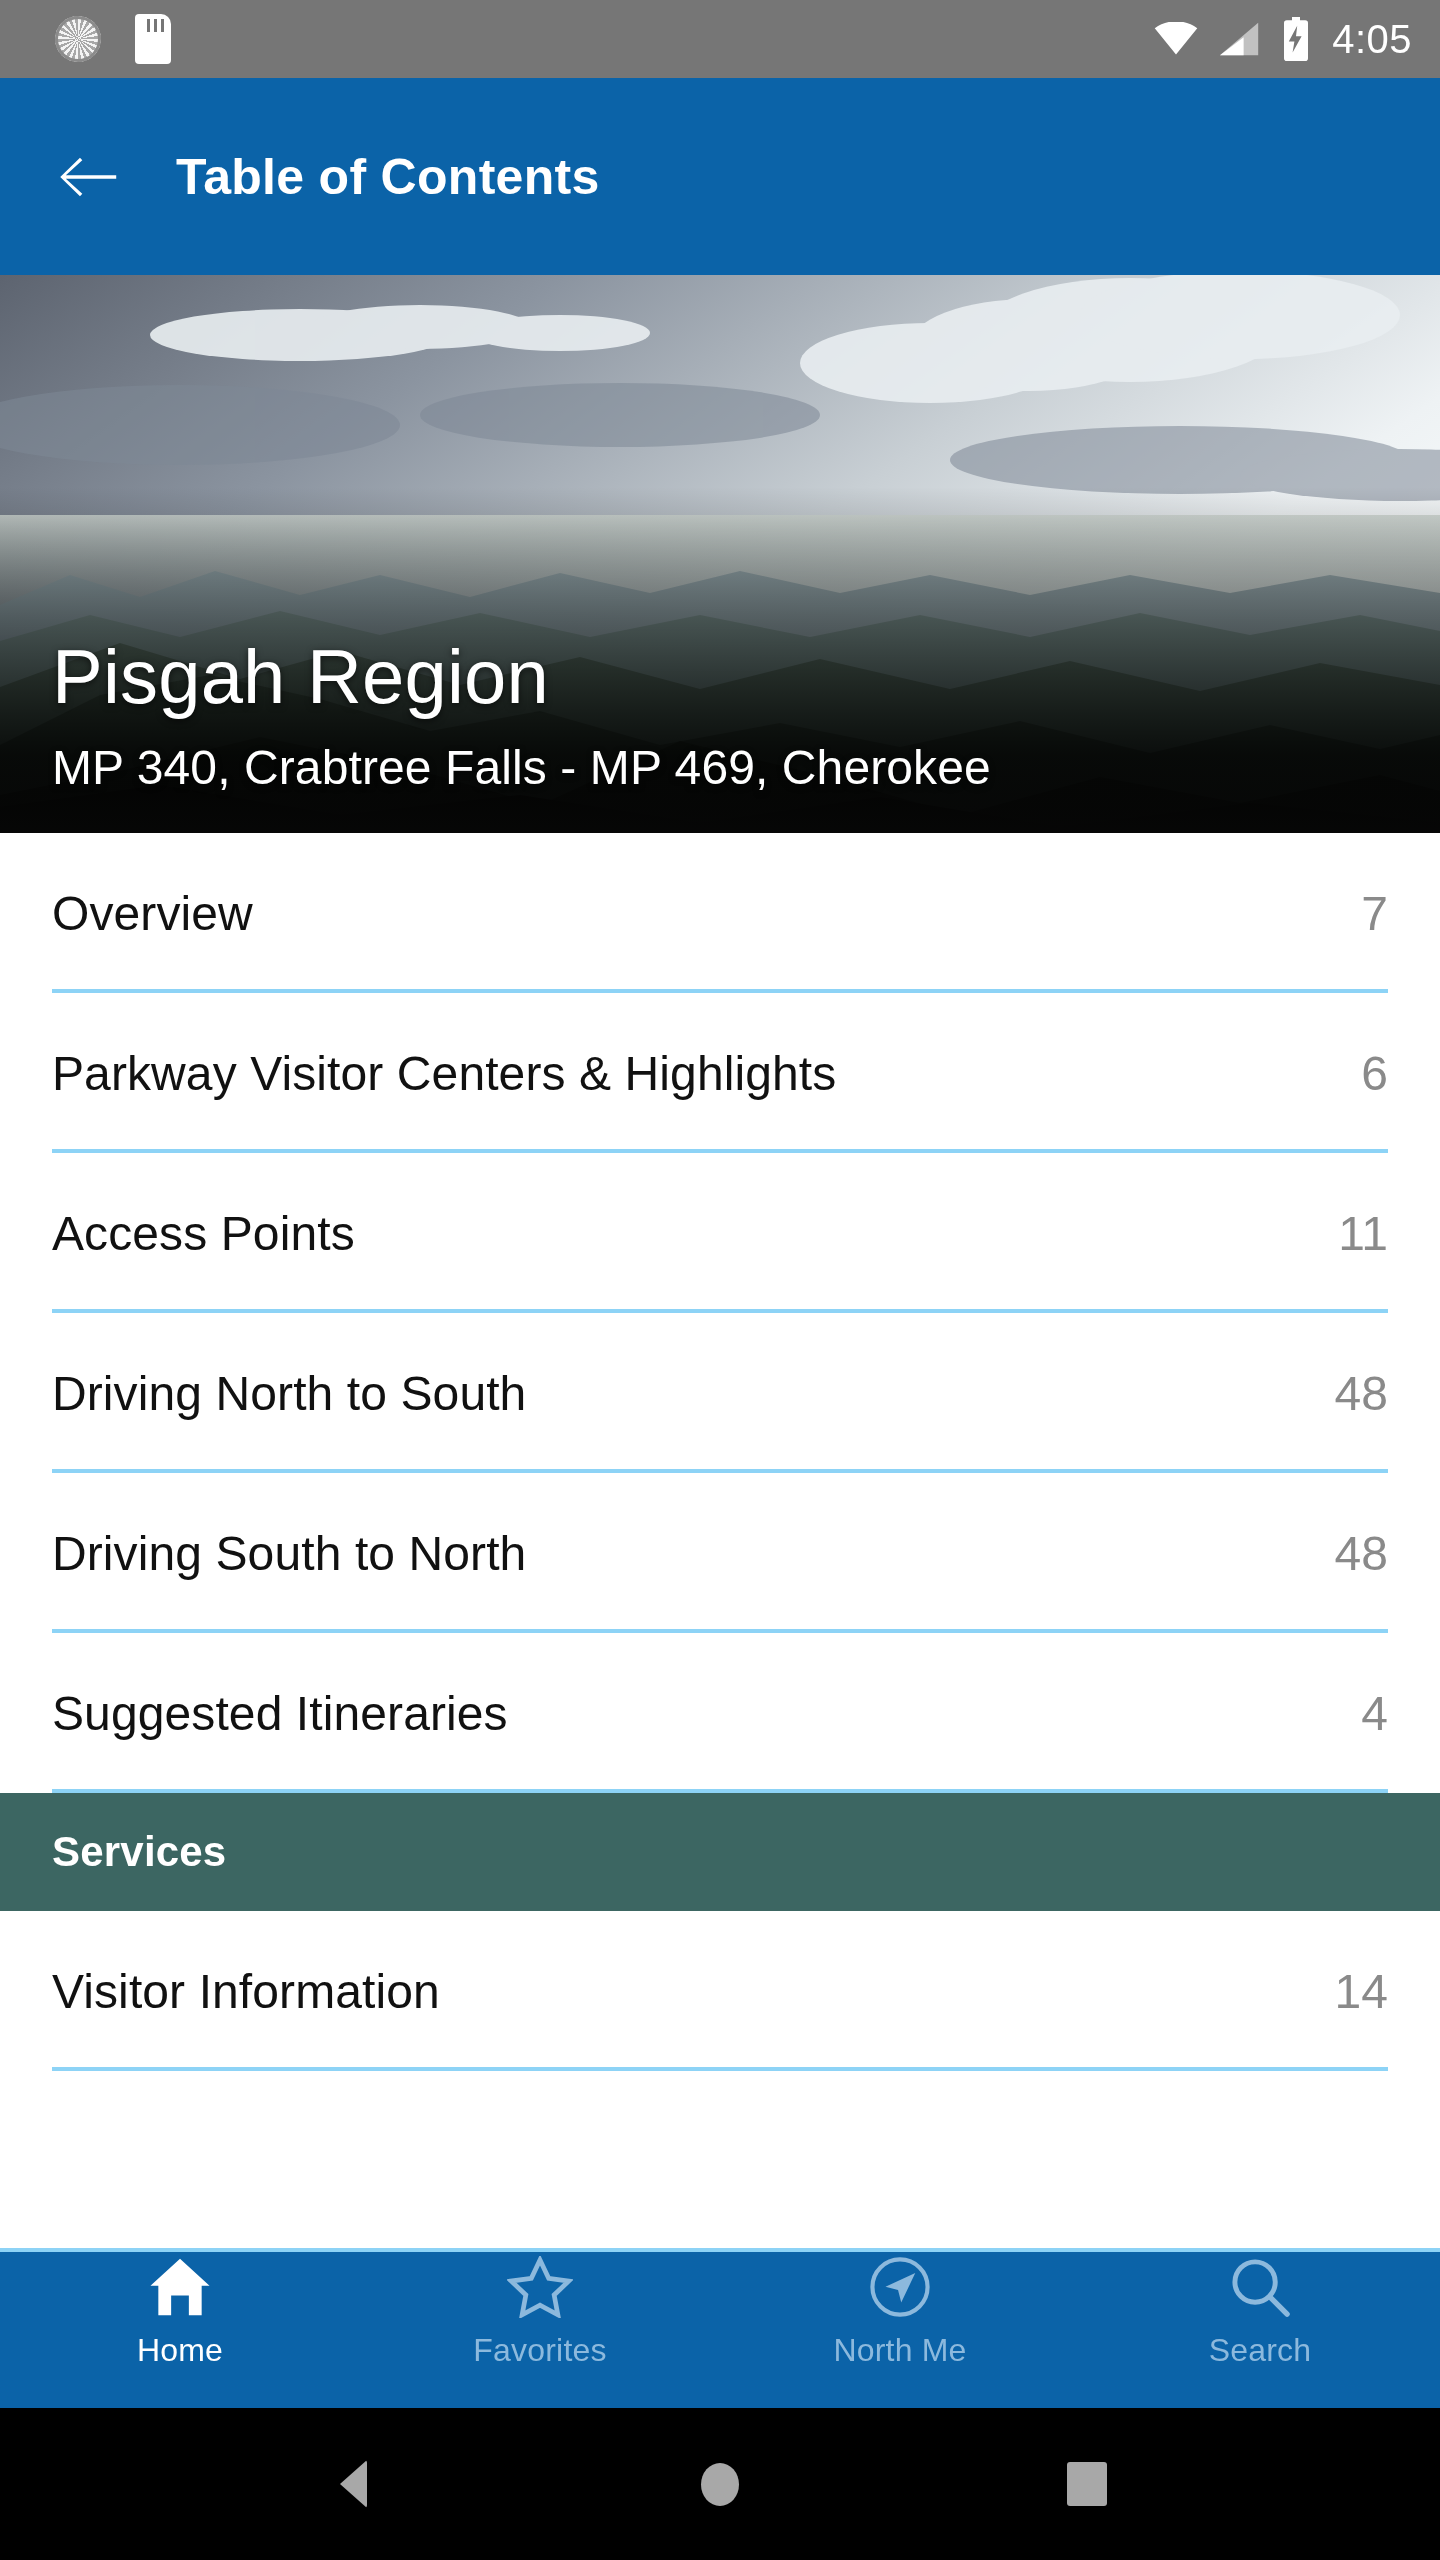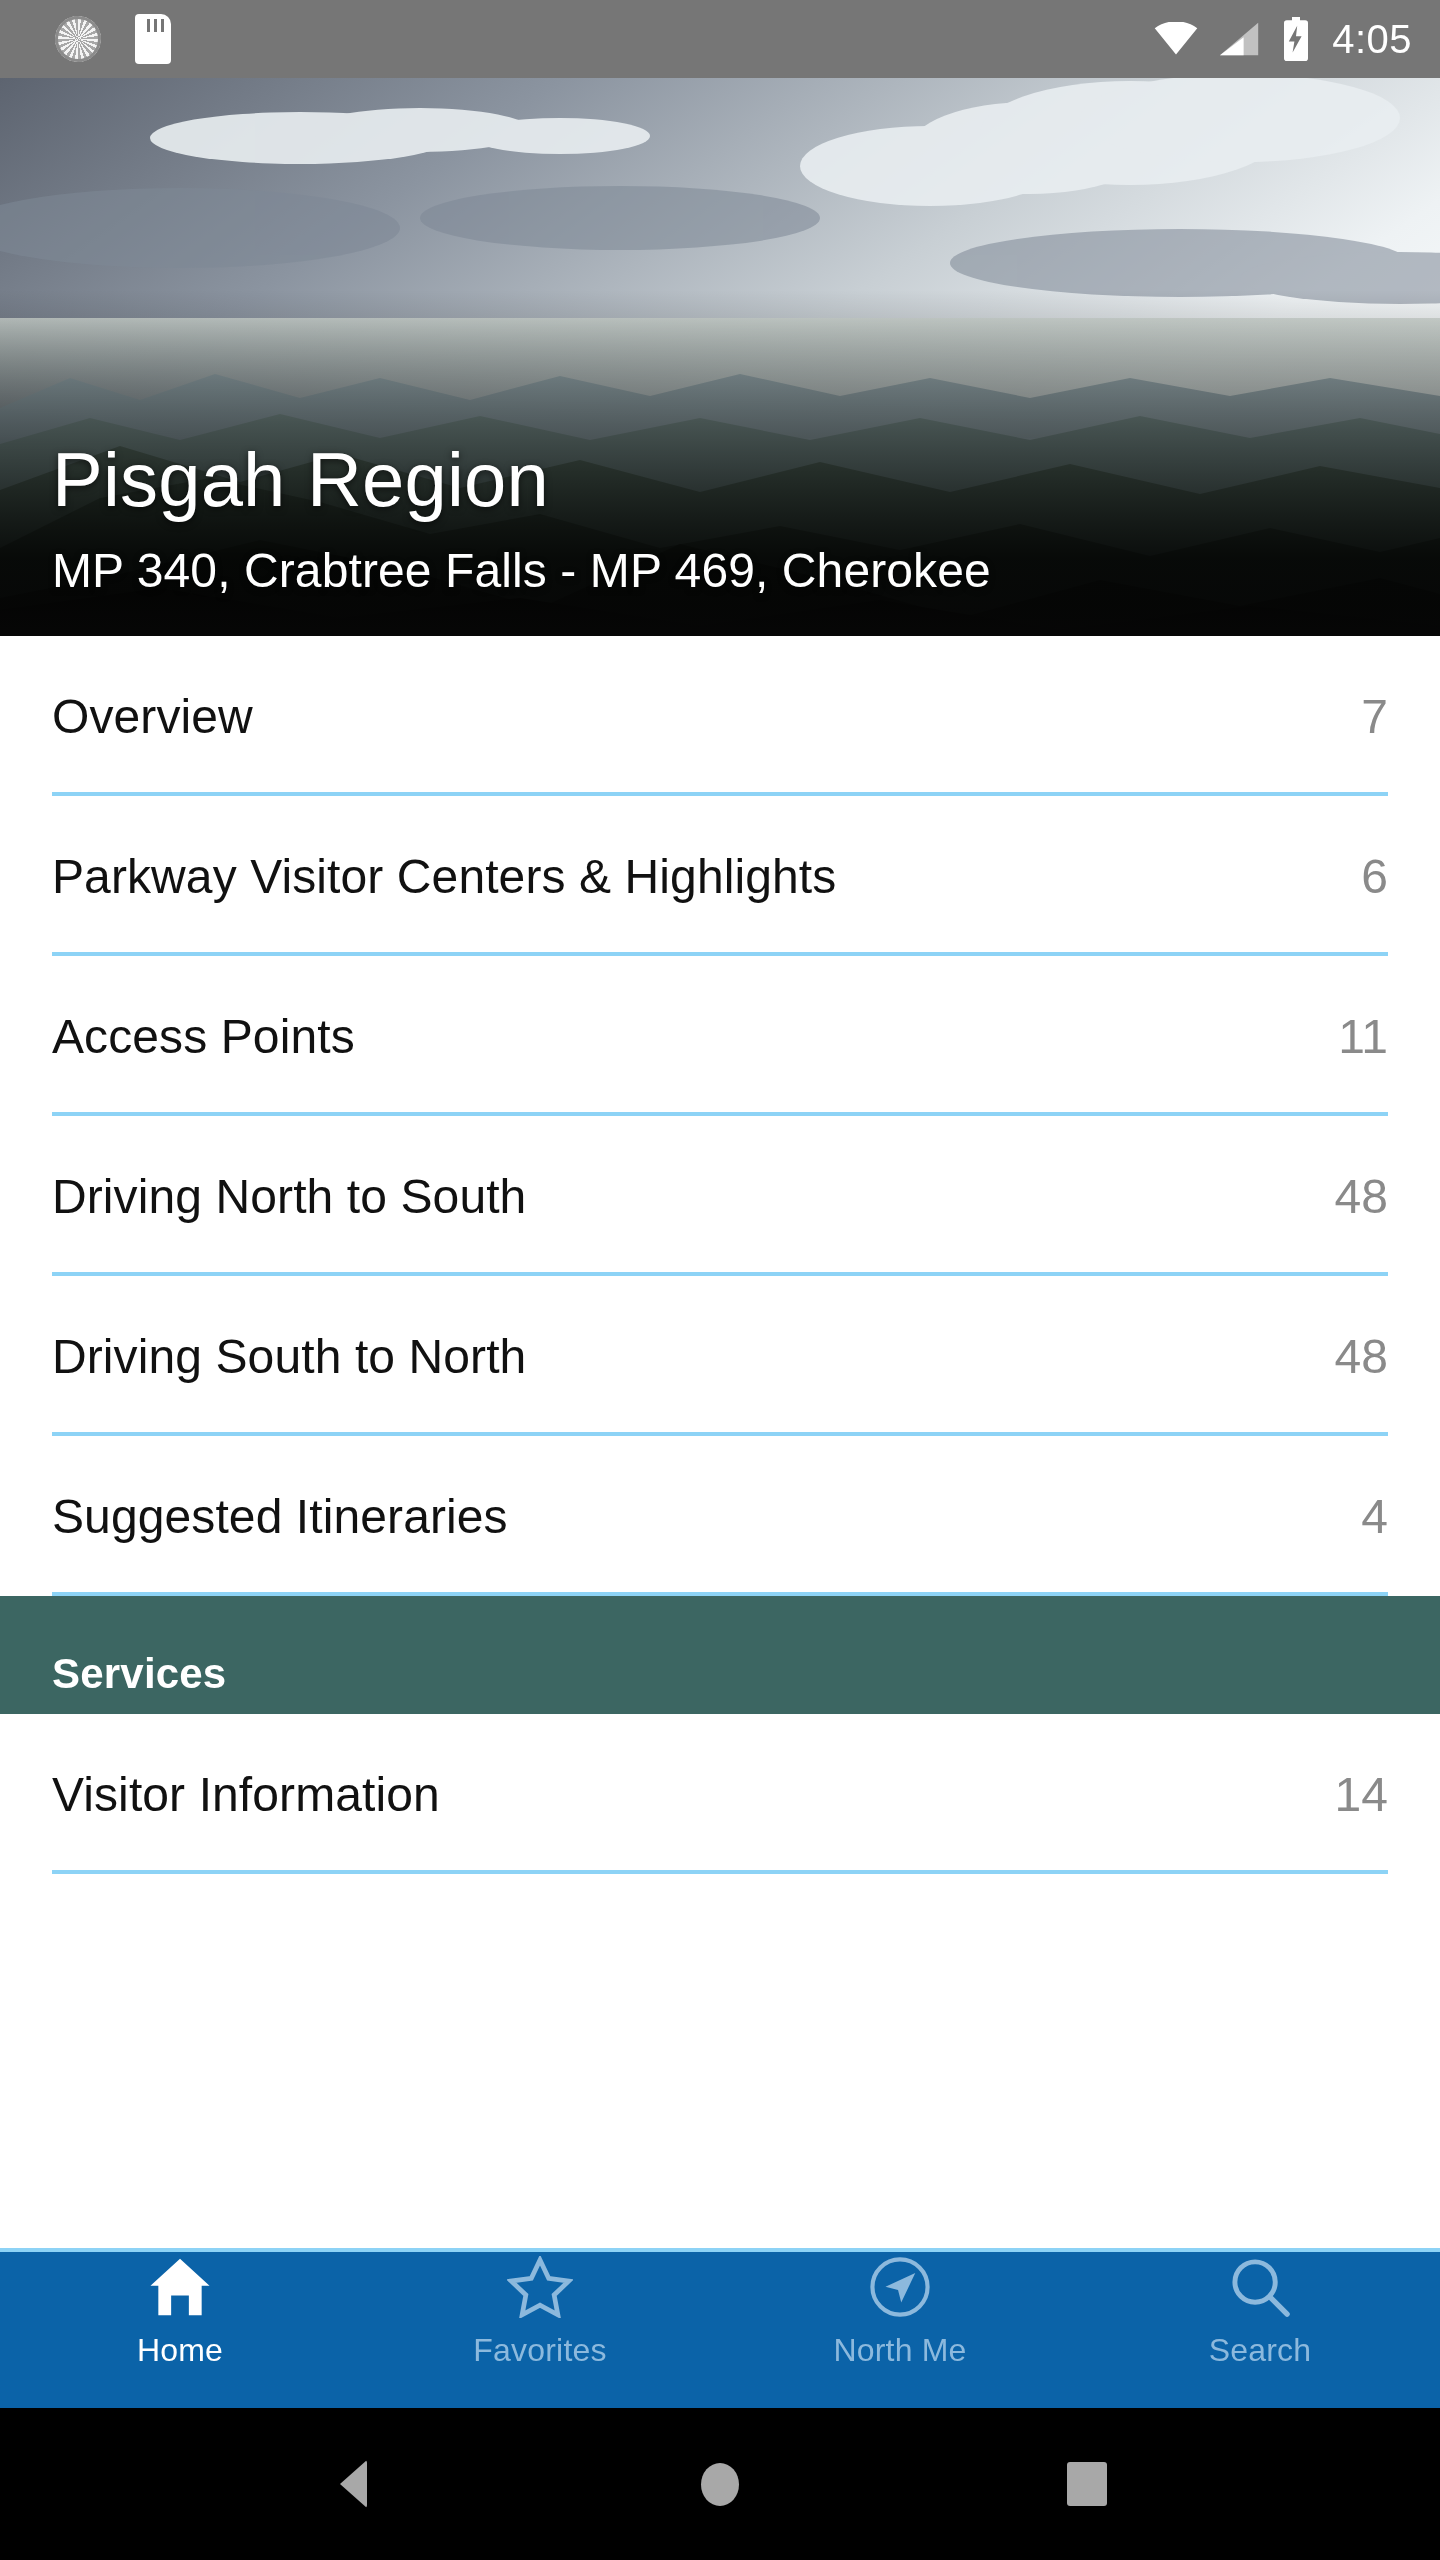--- a/index.html
+++ b/index.html
@@ -56,21 +56,21 @@
   .toc-row {
     height:160px; display:flex; align-items:center; justify-content:space-between;
     padding:0 52px; position:relative; background:#fff; cursor:pointer;
   }
   .toc-row::after {
     content:""; position:absolute; left:52px; right:52px; bottom:0; height:4px; background:#8dd3f6;
   }
   .toc-label { font-size:48px; color:#111; font-weight:400; letter-spacing:.1px; }
   .toc-count { font-size:48px; color:#8a8a8a; font-weight:400; }
   .section-head {
-    height:118px; background:#3c6662; display:flex; align-items:flex-end; padding:16px 52px;
+    height:118px; background:#3c6662; display:flex; align-items:center; padding:16px 52px;
   }
   .section-head-label { color:#fff; font-size:42px; font-weight:bold; letter-spacing:.2px; }
 
   
   .bottomnav {
     flex:0 0 160px; background:#0b63a8; display:flex; align-items:center;
     border-top:4px solid #8dd3f6;
   }
   .nav-item {
     flex:1; display:flex; flex-direction:column; align-items:center; justify-content:flex-start;
@@ -111,20 +111,26 @@
         <path d="M13 8 13 18 0 18Z" fill="#ffffff"></path>
       </svg>
       <svg class="batt-icon" viewBox="0 0 14 22">
         <path d="M5 0h4v1.6h2.6A1.4 1.4 0 0 1 13 3v17.6A1.4 1.4 0 0 1 11.6 22H2.4A1.4 1.4 0 0 1 1 20.6V3a1.4 1.4 0 0 1 1.4-1.4H5Z" fill="#fff"></path>
         <path d="M7.6 4.4 3.4 12.2h2.8l-0.9 5.6 4.5-8.2H7Z" fill="#767676"></path>
       </svg>
       <span class="sb-time">4:05</span>
     </div>
   </div>
 
+  <div class="appbar">
+    <svg class="back-arrow" viewBox="0 0 30 24">
+      <path d="M11.5 3.2 2.9 11.1h26.3v1.8H2.9l8.6 7.9-1.2 1.3L0 12 10.3 1.9Z" fill="#fff"></path>
+    </svg>
+    <span class="appbar-title">Table of Contents</span>
+  </div>
 
   <div class="hero">
     <svg class="hero-photo" viewBox="0 0 1440 558" preserveAspectRatio="none">
       <defs>
         <linearGradient id="sky" x1="0" y1="0" x2="1" y2="0.55">
           <stop offset="0%" stop-color="#5d6470"></stop>
           <stop offset="30%" stop-color="#8b94a0"></stop>
           <stop offset="62%" stop-color="#c8cfd4"></stop>
           <stop offset="86%" stop-color="#eef2f4"></stop>
           <stop offset="100%" stop-color="#f7fafb"></stop>

